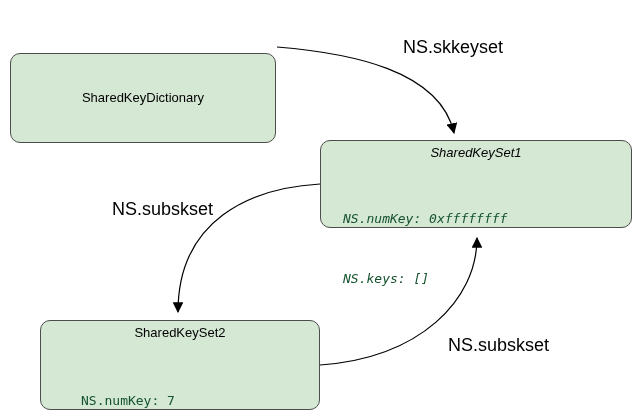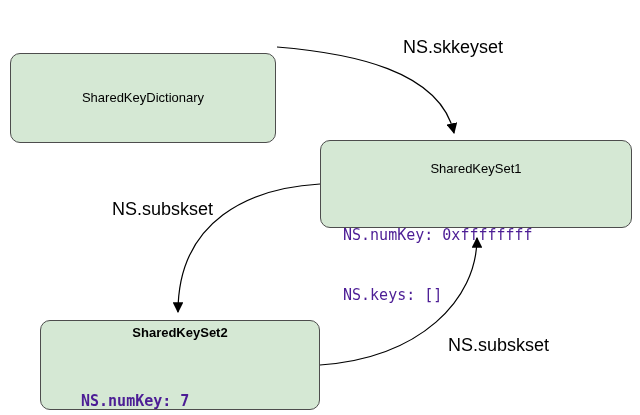--- a/index.html
+++ b/index.html
@@ -28,29 +28,29 @@
     text-align: center;
     color: #000000;
   }
   .node-center {
     display: flex;
     align-items: center;
     justify-content: center;
   }
   .node-lines {
     font-family: "DejaVu Sans Mono", "Liberation Mono", monospace;
-    font-size: 15px;
+    font-size: 13px;
     line-height: 20px;
     white-space: pre;
-    color: #4c1d95;
+    color: #14532d;
   }
   #node-dictionary { left: 10px; top: 5px; width: 266px; height: 90px; margin-top: 48px; }
-  #node-set1 { left: 320px; top: 140px; width: 312px; height: 88px; padding-top: 20px; }
+  #node-set1 { left: 320px; top: 140px; width: 312px; height: 88px; padding-top: 4px; font-style: italic; }
   #node-set1 .node-lines { margin-top: 8px; padding-left: 22px; }
-  #node-set2 { left: 40px; top: 320px; width: 280px; height: 90px; padding-top: 4px; font-weight: bold; }
+  #node-set2 { left: 40px; top: 320px; width: 280px; height: 90px; padding-top: 4px; }
   #node-set2 .node-lines { margin-top: 10px; padding-left: 40px; }
   .edges-svg {
     position: absolute;
     left: 0; top: 0;
     width: 640px;
     height: 415px;
     pointer-events: none;
   }
   .edge-label {
     position: absolute;

